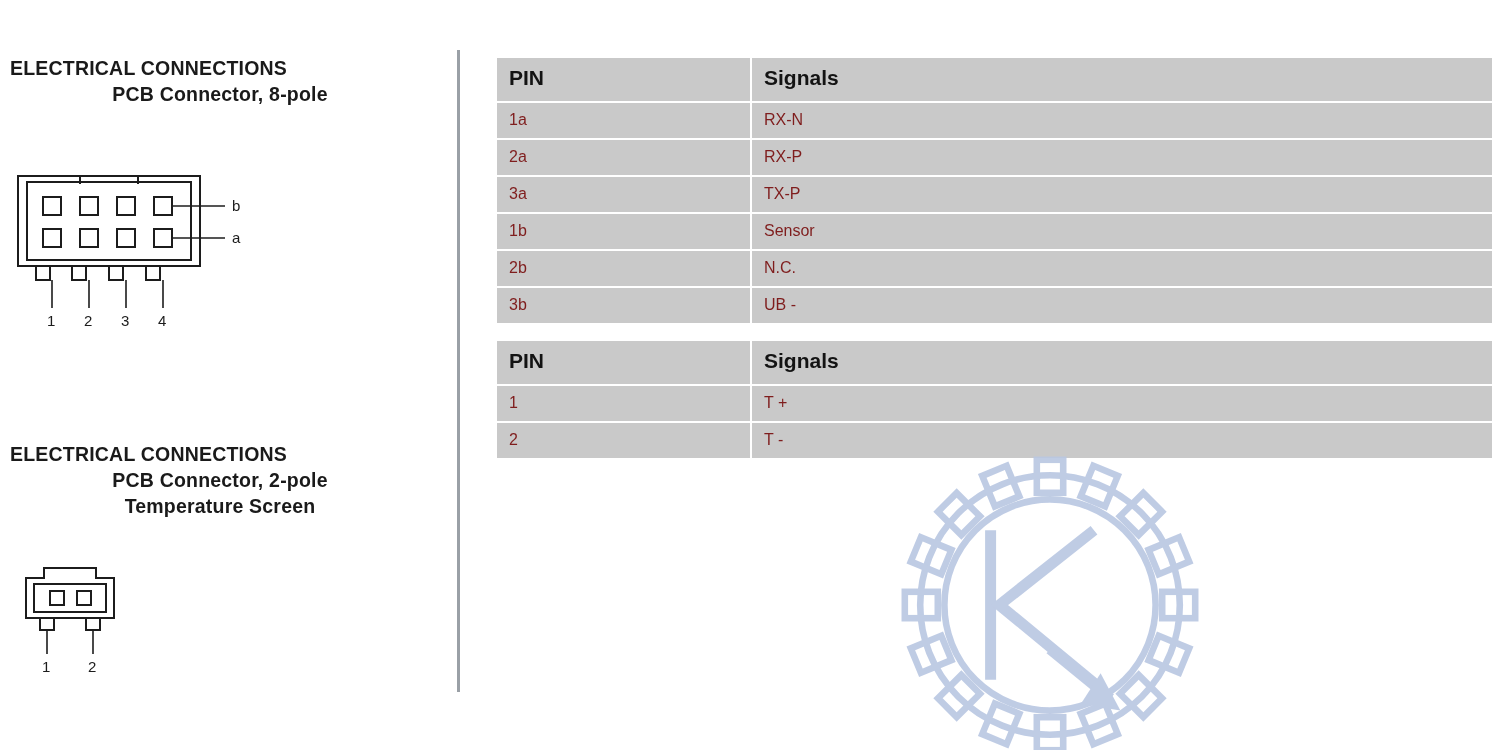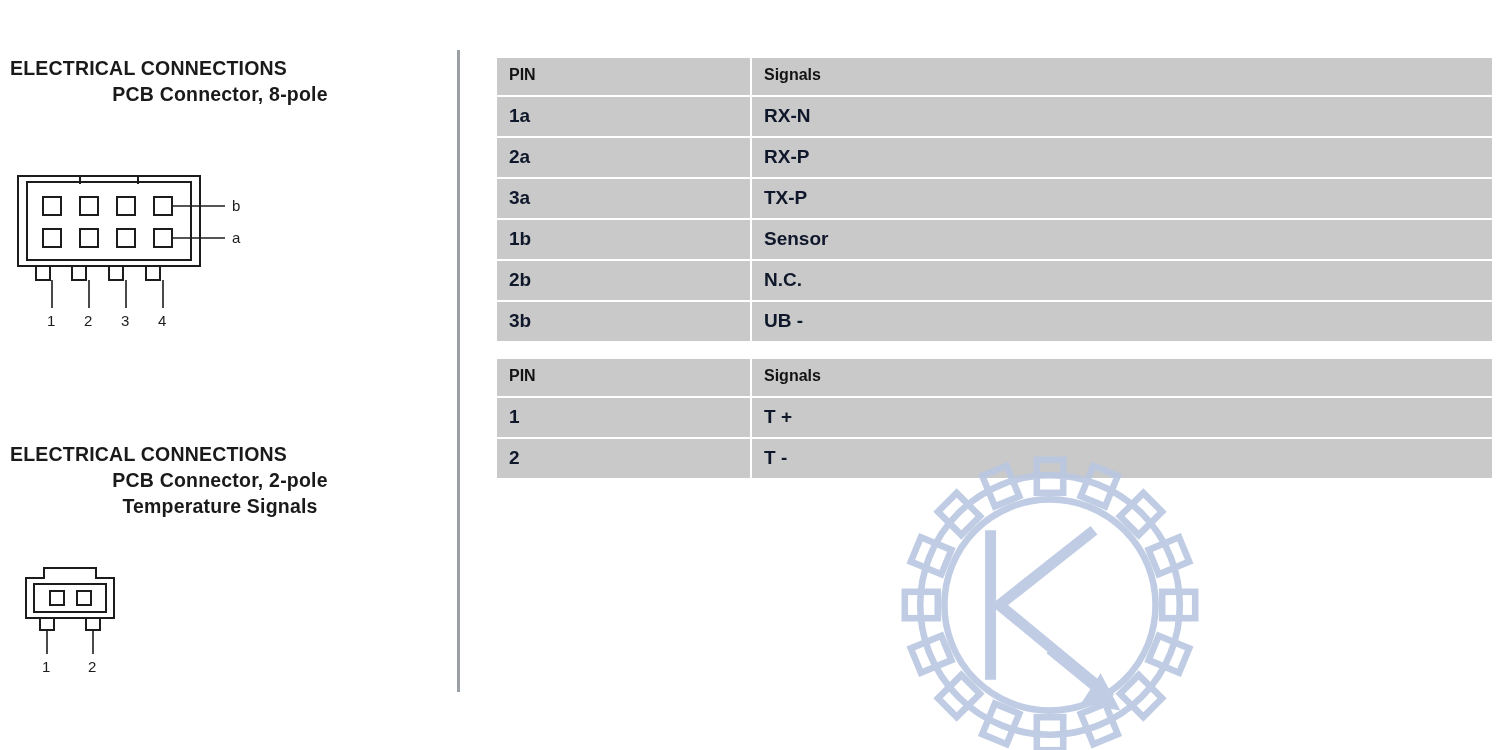--- a/index.html
+++ b/index.html
@@ -89,29 +89,29 @@
     border-bottom: 2px solid #ffffff;
     border-right: 2px solid #ffffff;
     padding: 8px 12px 9px 12px;
     text-align: left;
     vertical-align: middle;
     height: 26px;
     box-sizing: border-box;
   }
   th:last-child, td:last-child { border-right: none; }
   th {
-    font-size: 16px;
+    font-size: 21px;
     font-weight: bold;
     color: #131313;
     padding-bottom: 11px;
   }
   td {
-    font-size: 19px;
-    font-weight: bold;
-    color: #0f172a;
+    font-size: 16px;
+    font-weight: normal;
+    color: #7f1d1d;
   }
   tr:last-child td { border-bottom: none; }
 
   .legend-txt {
     font-family: "Liberation Sans", sans-serif;
     font-size: 15px;
     fill: #1c1c1c;
   }
 </style>
 </head>
@@ -168,21 +168,21 @@
         <text class="legend-txt" x="37" y="158">1</text>
         <text class="legend-txt" x="74" y="158">2</text>
         <text class="legend-txt" x="111" y="158">3</text>
         <text class="legend-txt" x="148" y="158">4</text>
       </svg>
     </div>
 
     <div class="block-title" style="margin-top:104px;">
       <span>ELECTRICAL CONNECTIONS</span>
       <span class="sub">PCB Connector, 2-pole</span>
-      <span class="sub">Temperature Signals</span>
+      <span class="sub">Temperature Screen</span>
     </div>
 
     <div class="conn2">
       <svg width="200" height="125" viewBox="0 0 200 125" xmlns="http://www.w3.org/2000/svg">
         <g fill="none" stroke="#1c1c1c" stroke-width="2">
 
           <path d="M16 24 L16 64 L104 64 L104 24 L86 24 L86 14 L34 14 L34 24 Z"></path>
           <rect x="24" y="30" width="72" height="28"></rect>
 
           <path d="M30 64 L30 76 L44 76 L44 64"></path>

